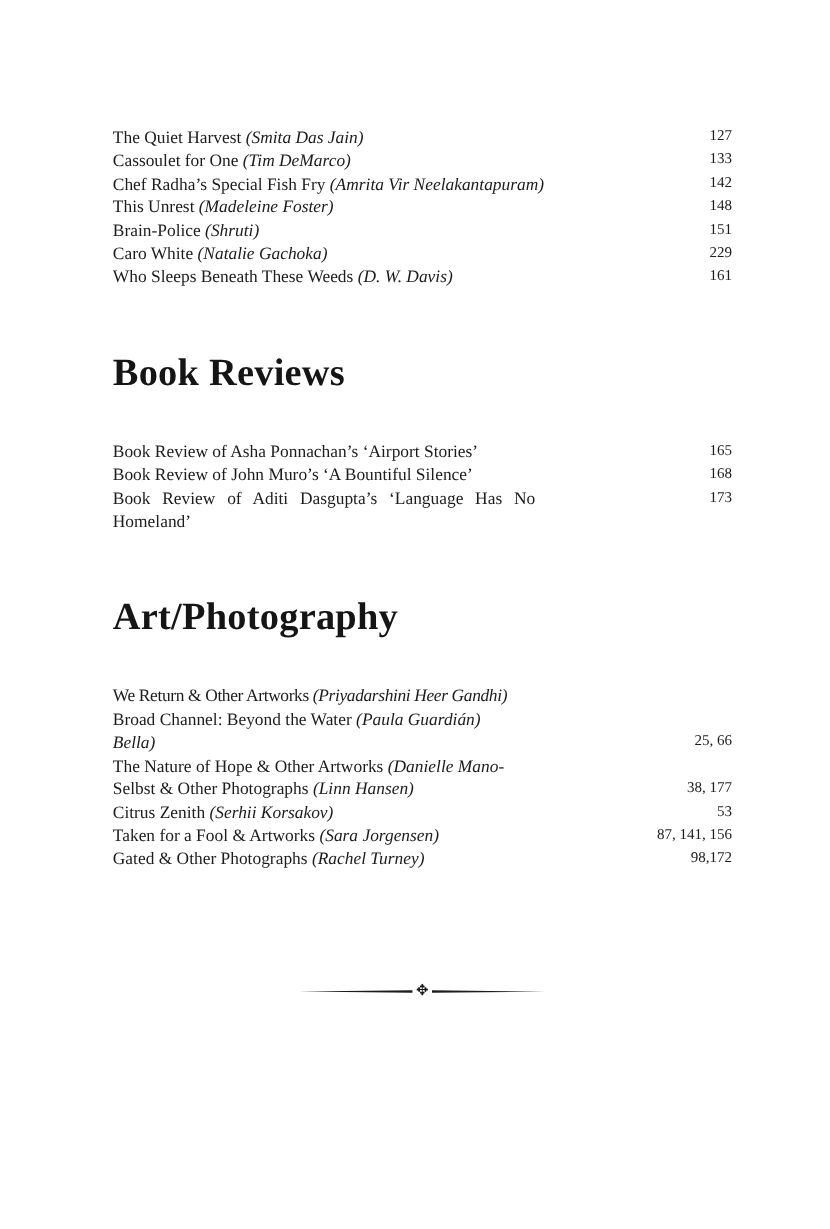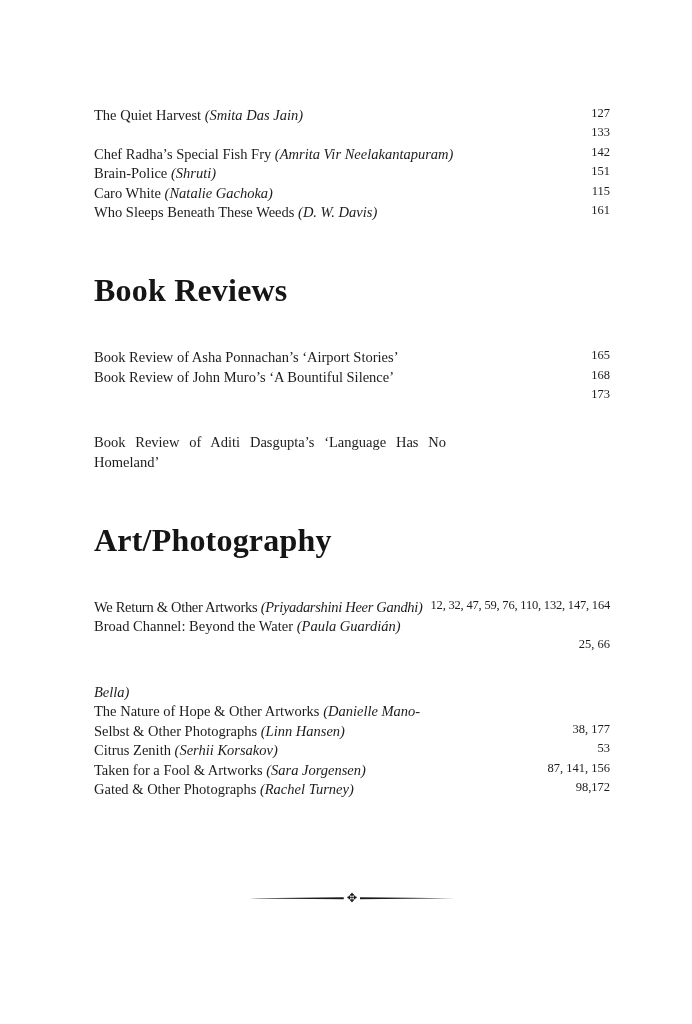--- a/index.html
+++ b/index.html
@@ -38,21 +38,20 @@
     line-height: 19.4px;
     position: relative;
     top: -2px;
     white-space: nowrap;
   }
   .title .line { text-align: left; }
   
   .title .line:not(:last-child) {
     text-align: justify;
     text-align-last: justify;
-    margin-top: 46px;
   }
   .ital { font-style: italic; }
 
   
   h2.section-heading {
     font-size: 32px;
     line-height: 28px;
     font-weight: 700;
     letter-spacing: 0.2px;
     margin: 54px 0 44px 0;
@@ -102,43 +101,52 @@
 
     <div class="entries">
   <div class="entry">
     <div class="title">
               <div class="line"><span class="roman">The Quiet Harvest </span><span class="ital">(Smita Das Jain)</span></div>
             </div>
     <div class="pages">127</div>
   </div>
 
   <div class="entry">
+    <div class="title">
+              <div class="line"><span class="roman">Cassoulet for One </span><span class="ital">(Tim DeMarco)</span></div>
+            </div>
     <div class="pages">133</div>
   </div>
 
   <div class="entry">
     <div class="title">
               <div class="line"><span class="roman">Chef Radha’s Special Fish Fry </span><span class="ital">(Amrita Vir Neelakantapuram)</span></div>
             </div>
     <div class="pages">142</div>
   </div>
 
+  <div class="entry">
+    <div class="title">
+              <div class="line"><span class="roman">This Unrest </span><span class="ital">(Madeleine Foster)</span></div>
+            </div>
+    <div class="pages">148</div>
+  </div>
 
   <div class="entry">
     <div class="title">
               <div class="line"><span class="roman">Brain-Police </span><span class="ital">(Shruti)</span></div>
             </div>
     <div class="pages">151</div>
   </div>
 
   <div class="entry">
     <div class="title">
               <div class="line"><span class="roman">Caro White </span><span class="ital">(Natalie Gachoka)</span></div>
             </div>
-    <div class="pages">115</div>
+    <div class="pages">229</div>
   </div>
 
   <div class="entry">
     <div class="title">
               <div class="line"><span class="roman">Who Sleeps Beneath These Weeds </span><span class="ital">(D. W. Davis)</span></div>
             </div>
     <div class="pages">161</div>
   </div>
 </div>
   </section>
@@ -170,21 +178,20 @@
 </div>
   </section>
 
   <section class="toc-section">
     <h2 class="section-heading">Art/Photography</h2>
     <div class="entries">
   <div class="entry">
     <div class="title">
               <div class="line"><span class="roman">We Return &amp; Other Artworks </span><span class="ital">(Priyadarshini Heer Gandhi)</span></div>
             </div>
-    <div class="pages">12, 32, 47, 59, 76, 110, 132, 147, 164</div>
   </div>
 
   <div class="entry">
     <div class="title">
               <div class="line"><span class="roman">Broad Channel: Beyond the Water </span><span class="ital">(Paula Guardián)</span></div>
             </div>
   </div>
 
   <div class="entry">
     <div class="title">

